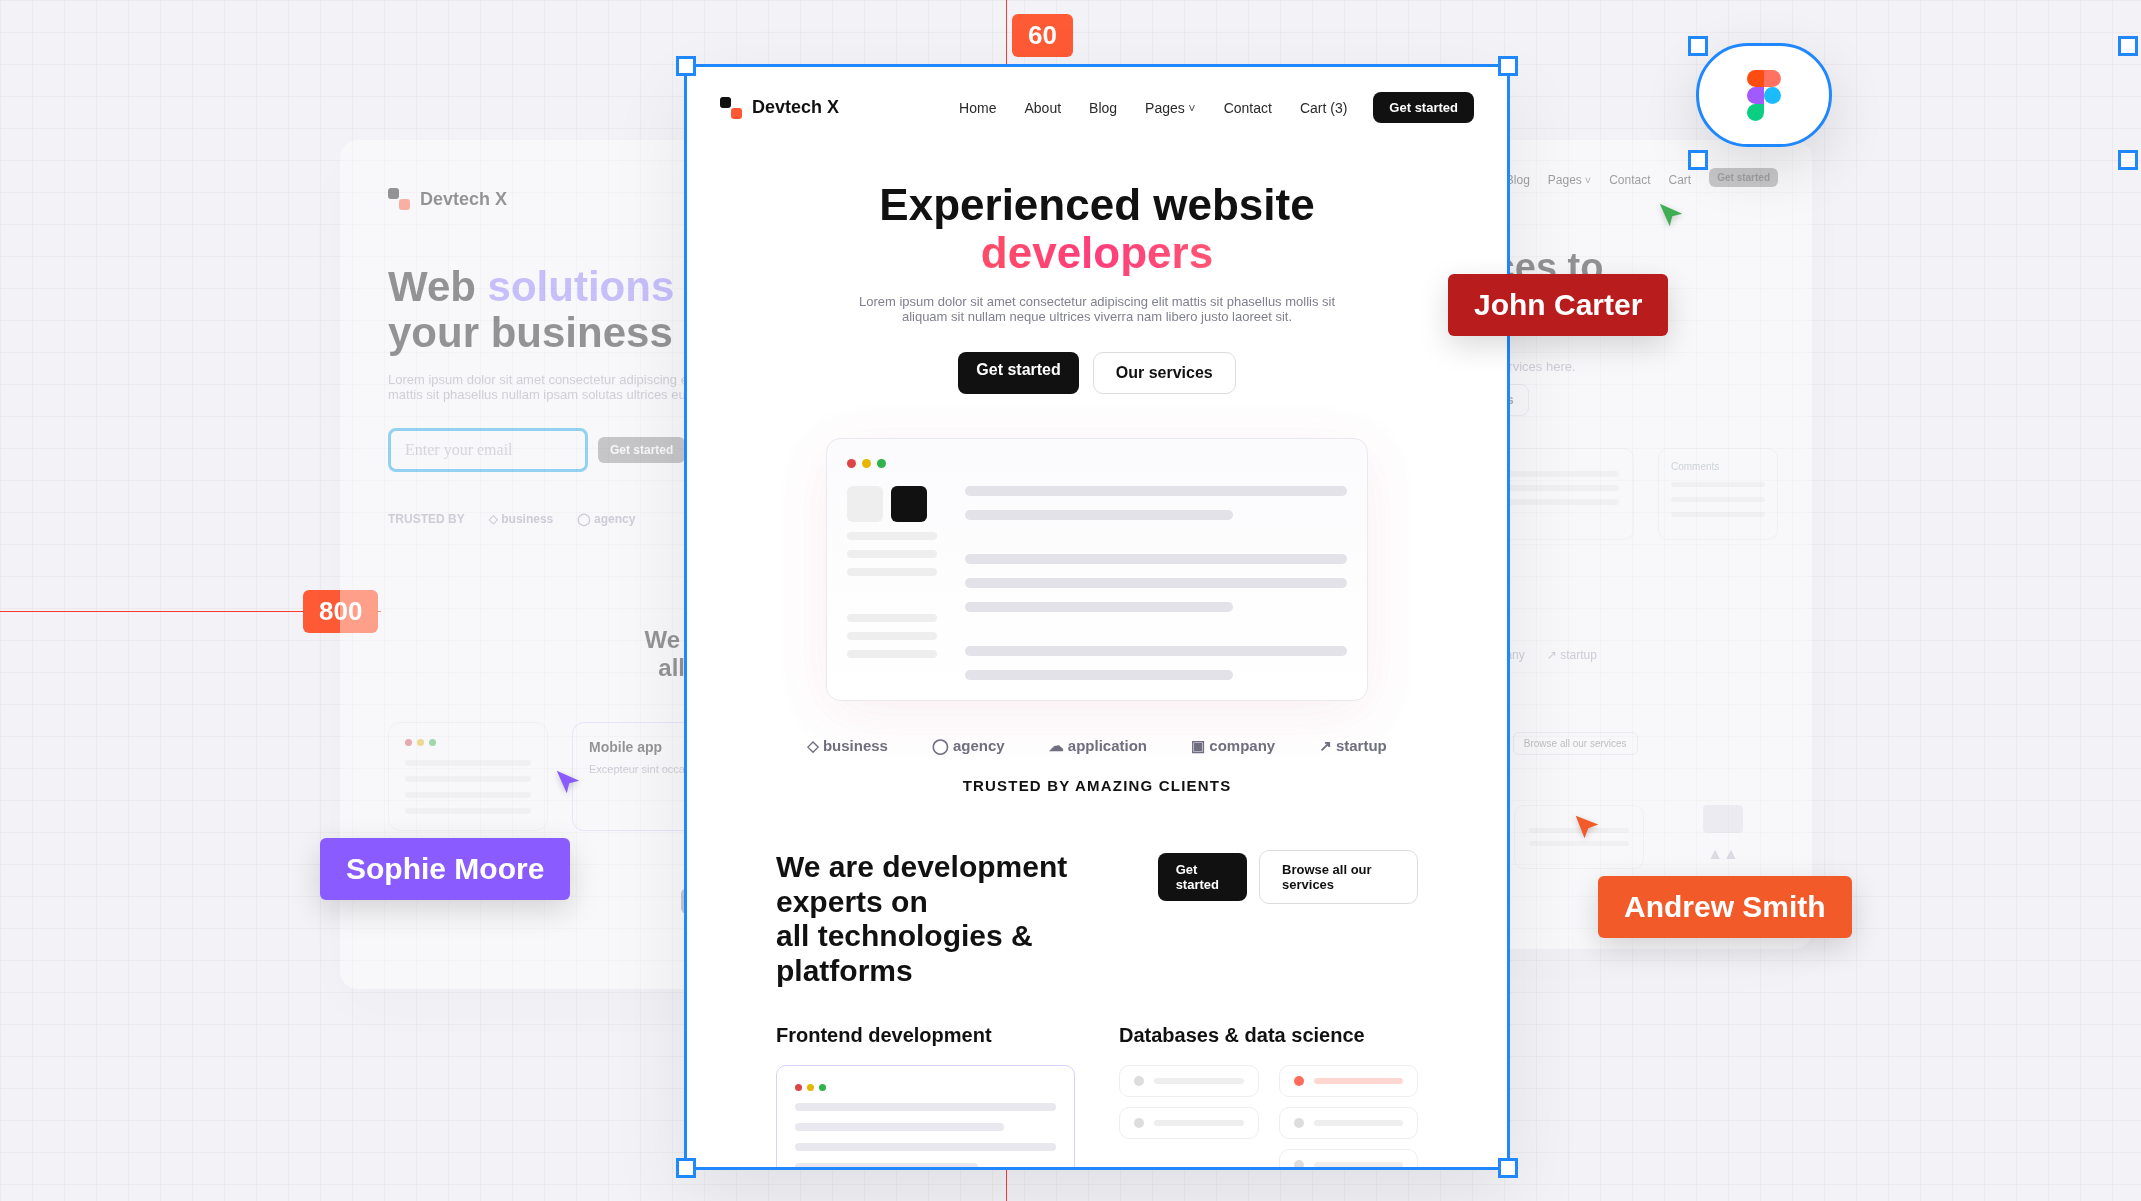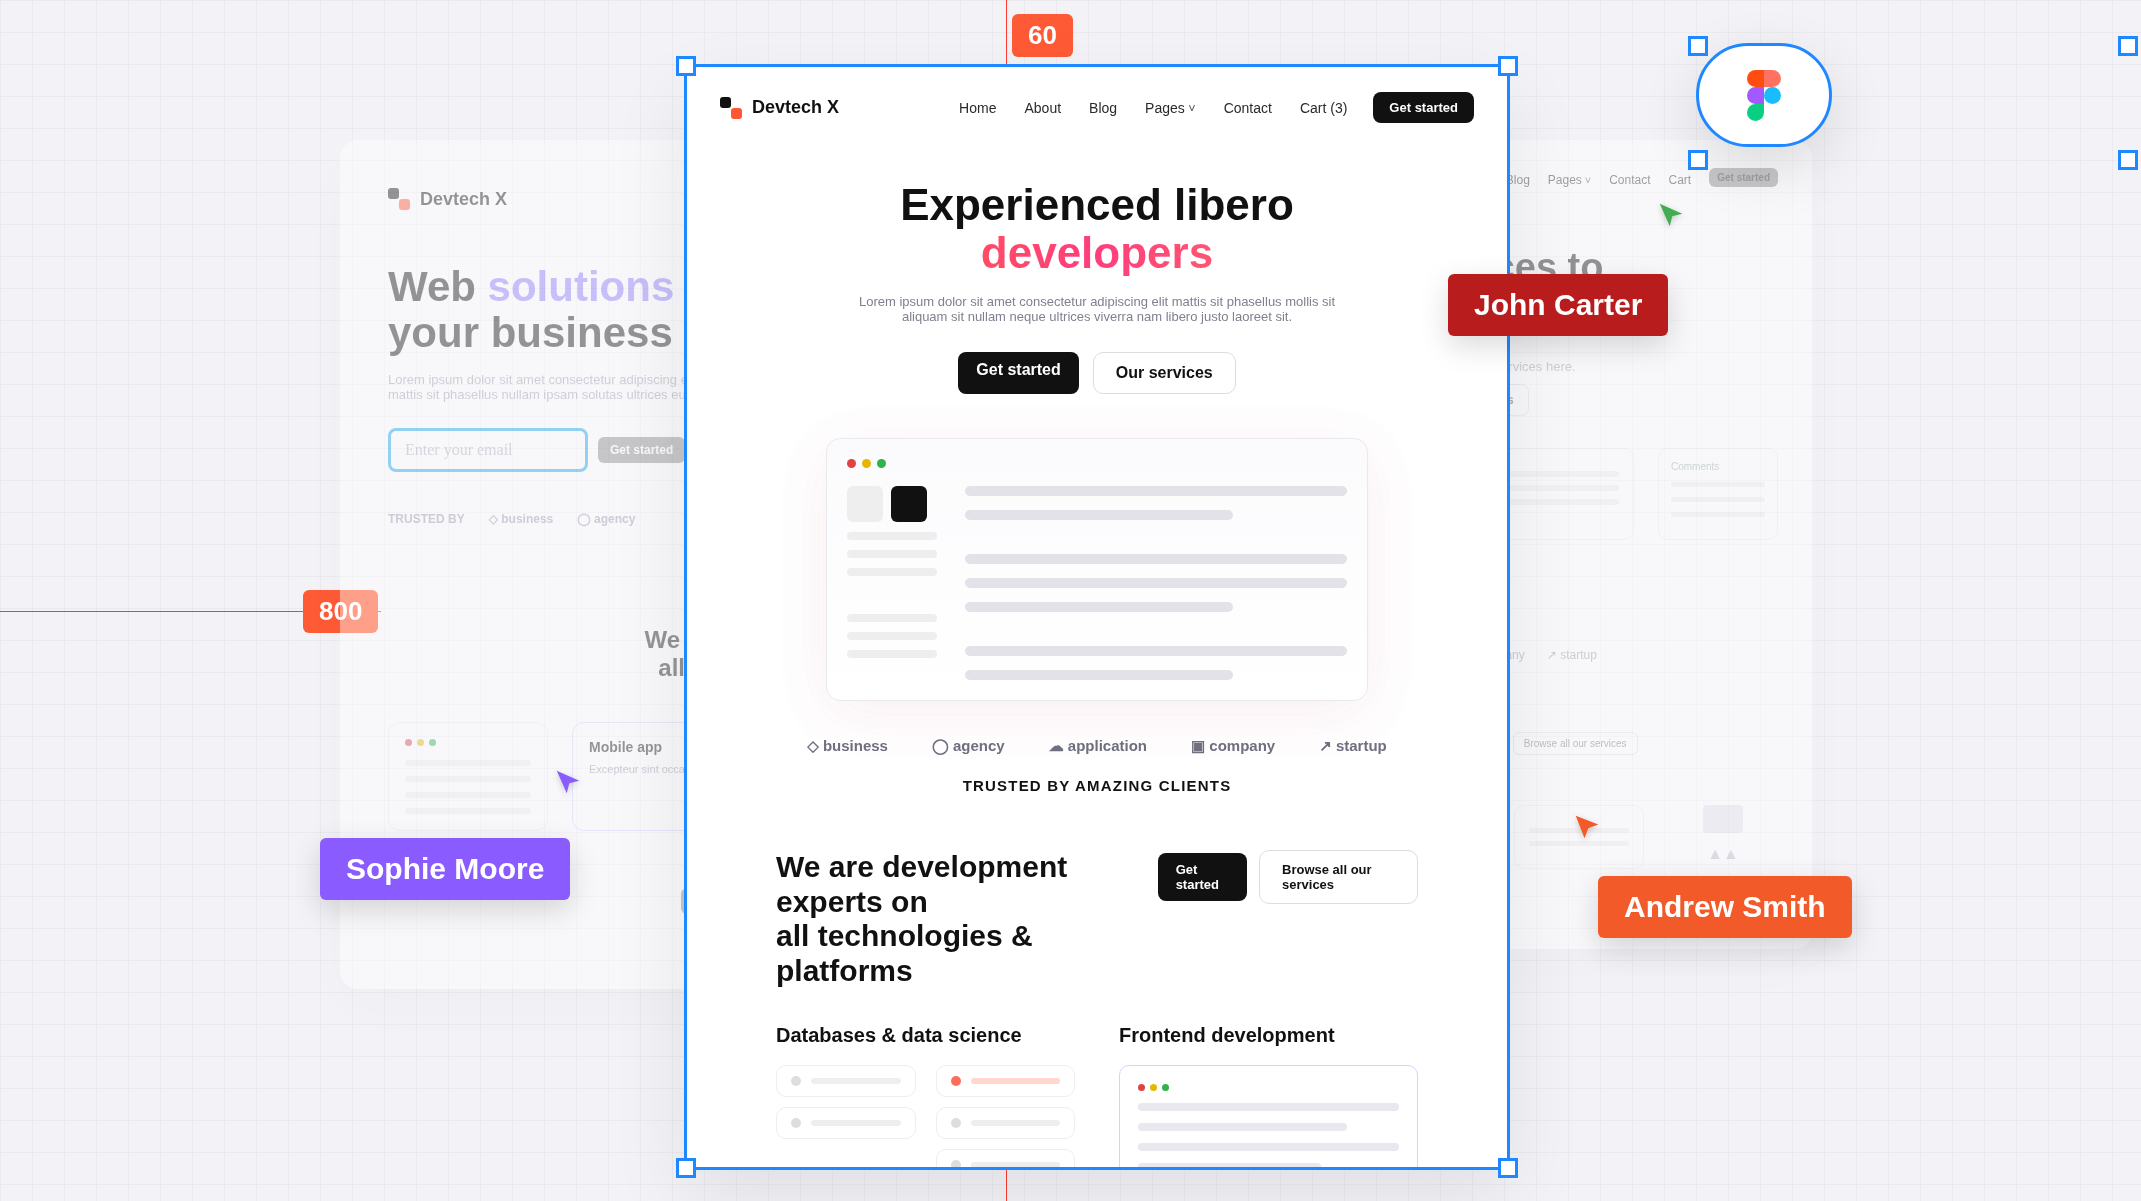--- a/index.html
+++ b/index.html
@@ -293,21 +293,21 @@
           <span>Blog</span>
           <span class="chev">Pages</span>
           <span>Contact</span>
           <span>Cart (3)</span>
         </div>
         <div class="btn-dark" style="font-size:13px;padding:8px 16px">Get started</div>
       </div>
     </div>
 
     <div class="hero-title" style="font-size:44px; margin-top:58px">
-      <span>Experienced libero</span>
+      <span>Experienced website</span>
       <span class="grad">developers</span>
     </div>
     <div class="hero-sub" style="font-size:13px; max-width:520px; margin-left:auto;margin-right:auto">Lorem ipsum dolor sit amet consectetur adipiscing elit mattis sit phasellus mollis sit aliquam sit nullam neque ultrices viverra nam libero justo laoreet sit.</div>
     <div class="hero-cta">
       <div class="btn-dark">Get started</div>
       <div class="btn-light">Our services</div>
     </div>
 
     <div class="dash">
       <div class="traffic">
@@ -357,20 +357,35 @@
         <span>We are development experts on</span><br>
         <span>all technologies &amp; platforms</span>
       </h2>
       <div class="btns">
         <div class="btn-dark" style="font-size:13px">Get started</div>
         <div class="btn-light" style="font-size:13px">Browse all our services</div>
       </div>
     </div>
 
     <div class="cards2">
+      <div class="card2">
+        <h3>Frontend development</h3>
+        <div class="box">
+          <div class="traffic" style="display:flex;gap:5px;">
+              <span style="width:7px;height:7px;border-radius:50%;background:#d44"></span>
+              <span style="width:7px;height:7px;border-radius:50%;background:#e6b700"></span>
+              <span style="width:7px;height:7px;border-radius:50%;background:#2fb34a"></span>
+            </div>
+          <div class="row"></div>
+            <div class="row" style="width:80%"></div>
+          <div class="row"></div>
+            <div class="row" style="width:70%"></div>
+
+        </div>
+      </div>
       <div class="card2">
         <h3>Databases &amp; data science</h3>
         <div style="display:flex; gap:20px">
           <div class="chips" style="flex:1">
             <div class="chip">
                 <span class="dot" style="background:#ddd"></span>
                 <div style="flex:1;height:6px;background:#eee;border-radius:3px"></div>
               </div>
             <div class="chip">
                 <span class="dot" style="background:#ddd"></span>
@@ -386,35 +401,20 @@
                 <span class="dot" style="background:#ddd"></span>
                 <div style="flex:1;height:6px;background:#eee;border-radius:3px"></div>
               </div>
             <div class="chip">
                 <span class="dot" style="background:#ddd"></span>
                 <div style="flex:1;height:6px;background:#eee;border-radius:3px"></div>
               </div>
           </div>
         </div>
       </div>
-      <div class="card2">
-        <h3>Frontend development</h3>
-        <div class="box">
-          <div class="traffic" style="display:flex;gap:5px;">
-              <span style="width:7px;height:7px;border-radius:50%;background:#d44"></span>
-              <span style="width:7px;height:7px;border-radius:50%;background:#e6b700"></span>
-              <span style="width:7px;height:7px;border-radius:50%;background:#2fb34a"></span>
-            </div>
-          <div class="row"></div>
-            <div class="row" style="width:80%"></div>
-          <div class="row"></div>
-            <div class="row" style="width:70%"></div>
-
-        </div>
-      </div>
     </div>
   </div>
 </div>
 
 <div class="sel-frame" style="left:684px; top:64px; width:826px; height:1106px;">
   <div class="handle" style="left:-11px; top:-11px"></div>
   <div class="handle" style="right:-11px; top:-11px"></div>
   <div class="handle" style="left:-11px; bottom:-11px"></div>
   <div class="handle" style="right:-11px; bottom:-11px"></div>
 </div>

